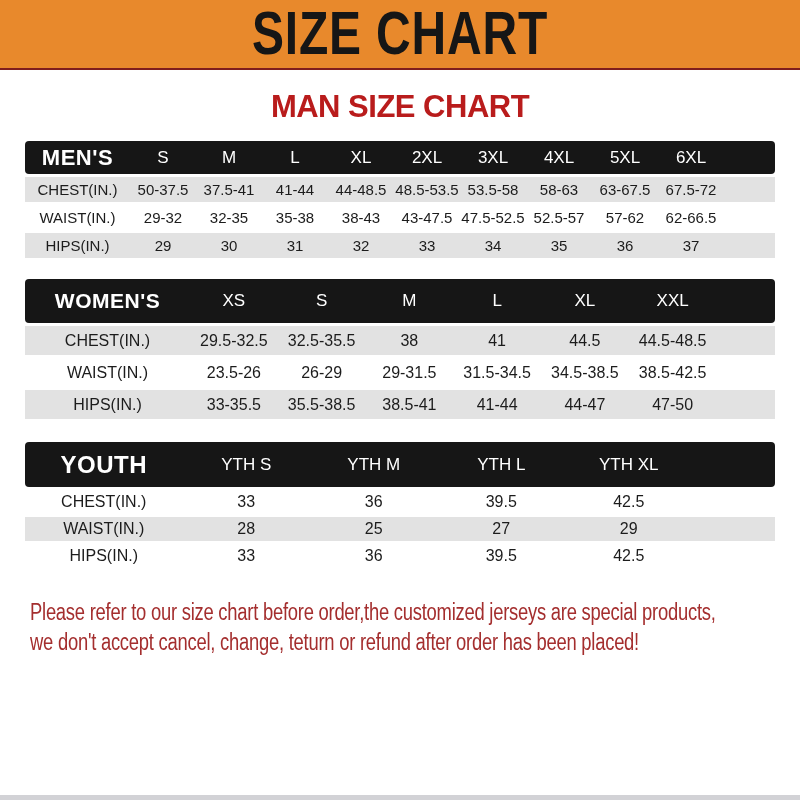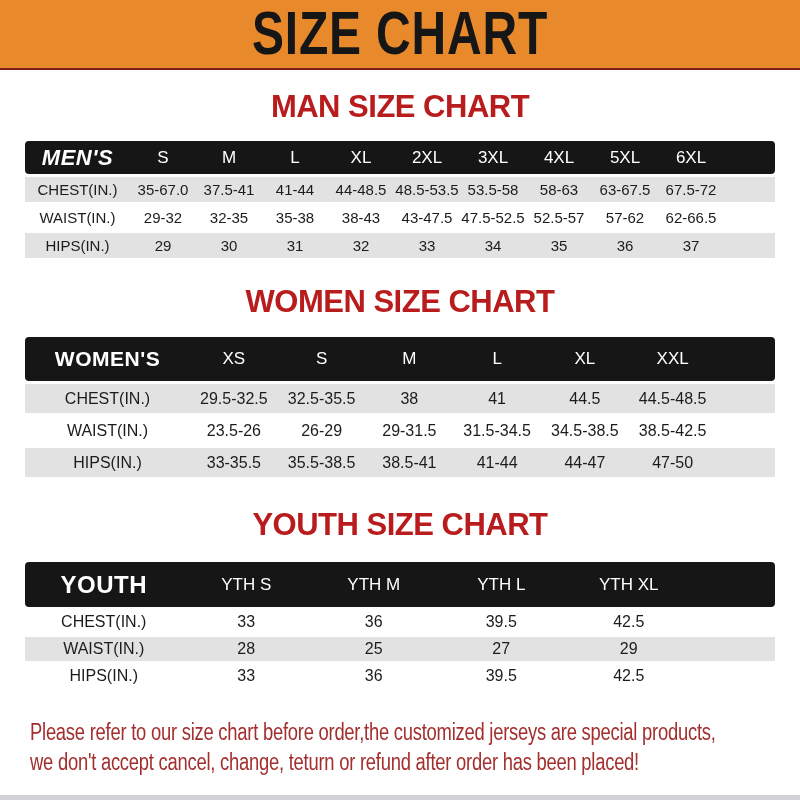--- a/index.html
+++ b/index.html
@@ -40,21 +40,21 @@
     font-weight: normal; font-size: 17px;
   }
   .head-row th:first-child { border-radius: 4px 0 0 4px; }
   .head-row th:last-child { border-radius: 0 4px 4px 0; }
   .head-row th.corner { font-weight: bold; letter-spacing: 0.5px; }
   .r-gray td { background: #E2E2E2; }
   .r-white td { background: #FFFFFF; }
   td { color: #1c1c1c; }
   
   .t-men .head-row th { height: 33px; }
-  .t-men .head-row th.corner { font-size: 22px; font-style: italic; }
+  .t-men .head-row th.corner { font-size: 22px; }
   .t-men td { height: 25px; font-size: 15px; }
   
   .t-women { margin-top: 15px; }
   .t-women .head-row th { height: 44px; }
   .t-women .head-row th.corner { font-size: 21px; }
   .t-women td { height: 29px; font-size: 16px; }
   
   .t-youth { margin-top: 17px; }
   .t-youth .head-row th { height: 45px; }
   .t-youth .head-row th.corner { font-size: 24px; }
@@ -107,21 +107,21 @@
           <th>3XL</th>
           <th>4XL</th>
           <th>5XL</th>
           <th>6XL</th>
           <th></th>
         </tr>
       </thead>
       <tbody>
         <tr class="r-gray">
           <td>CHEST(IN.)</td>
-          <td>35-67.0</td>
+          <td>50-37.5</td>
           <td>37.5-41</td>
           <td>41-44</td>
           <td>44-48.5</td>
           <td>48.5-53.5</td>
           <td>53.5-58</td>
           <td>58-63</td>
           <td>63-67.5</td>
           <td>67.5-72</td>
           <td></td>
         </tr>
@@ -149,21 +149,20 @@
           <td>35</td>
           <td>36</td>
           <td>37</td>
           <td></td>
         </tr>
       </tbody>
     </table>
   </section>
 
   <section>
-    <h2 class="section-heading mt-heading2">WOMEN SIZE CHART</h2>
     <table class="size-table t-women">
       <colgroup>
         <col style="width:22%">
           <col style="width:11.7%">
           <col style="width:11.7%">
           <col style="width:11.7%">
           <col style="width:11.7%">
           <col style="width:11.7%">
           <col style="width:11.7%">
           <col>
@@ -209,21 +208,20 @@
           <td>41-44</td>
           <td>44-47</td>
           <td>47-50</td>
           <td></td>
         </tr>
       </tbody>
     </table>
   </section>
 
   <section>
-    <h2 class="section-heading mt-heading3">YOUTH SIZE CHART</h2>
     <table class="size-table t-youth">
       <colgroup>
         <col style="width:21%">
           <col style="width:17%">
           <col style="width:17%">
           <col style="width:17%">
           <col style="width:17%">
           <col>
       </colgroup>
       <thead>

